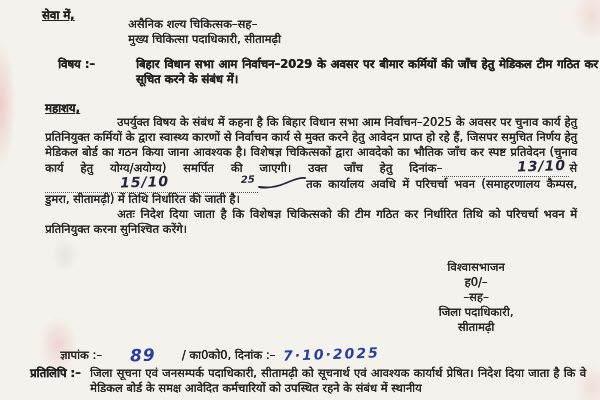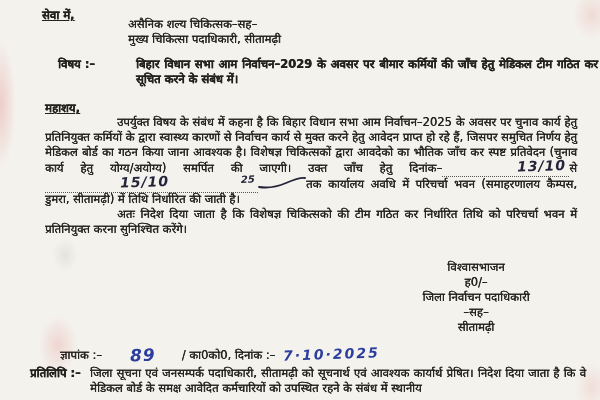--- a/index.html
+++ b/index.html
@@ -92,22 +92,22 @@
     <p><span class="ink">उपर्युक्त विषय के संबंध में कहना है कि बिहार विधान सभा आम निर्वाचन–2025 के अवसर पर चुनाव कार्य हेतु प्रतिनियुक्त कर्मियों के द्वारा स्वास्थ्य कारणों से निर्वाचन कार्य से मुक्त करने हेतु आवेदन प्राप्त हो रहे हैं, जिसपर समुचित निर्णय हेतु मेडिकल बोर्ड का गठन किया जाना आवश्यक है। विशेषज्ञ चिकित्सकों द्वारा आवदेको का भौतिक जाँच कर स्पष्ट प्रतिवेदन (चुनाव कार्य हेतु योग्य/अयोग्य) समर्पित की जाएगी। उक्त जाँच हेतु दिनांक–</span><span class="dotted"><span class="hw hw-dark">13/10</span></span><span class="ink">से</span><span class="dotted"><span class="hw hw-dark">15/10</span><span class="hw hw-dark hw-year">25</span></span><svg class="flourish-svg" width="48" height="14" viewBox="0 0 48 14">
           <path d="M1 11 Q 14 13 28 7 T 47 2" fill="none" stroke="#23233a" stroke-width="1.8" stroke-linecap="round"></path>
         </svg><span class="ink">तक कार्यालय अवधि में परिचर्चा भवन (समाहरणालय कैम्पस, डुमरा, सीतामढ़ी) में तिथि निर्धारित की जाती है।</span></p>
     <p><span class="ink">अतः निदेश दिया जाता है कि विशेषज्ञ चिकित्सको की टीम गठित कर निर्धारित तिथि को परिचर्चा भवन में प्रतिनियुक्त करना सुनिश्चित करेंगे।</span></p>
   </div>
 
   <div class="abs signature ink">
     <span class="sig-line">विश्वासभाजन</span>
     <span class="sig-line">ह0/–</span>
     <span class="sig-gap"></span>
-    <span class="sig-line">जिला निर्वाचन पदाधिकारी</span>
     <span class="sig-line">–सह–</span>
+    <span class="sig-line">जिला पदाधिकारी,</span>
     <span class="sig-line">सीतामढ़ी</span>
   </div>
 
   <div class="abs memo-row">
     <span class="memo-label ink">ज्ञापांक :–</span><span class="hw hw-blue memo-num">89</span><span class="ink">/ का0को0, दिनांक :–</span><span class="hw hw-blue memo-date">7·10·2025</span>
   </div>
 
   <div class="abs copy-row">
     <span class="copy-label ink">प्रतिलिपि :–</span>
     <span class="copy-text ink">जिला सूचना एवं जनसम्पर्क पदाधिकारी, सीतामढ़ी को सूचनार्थ एवं आवश्यक कार्यार्थ प्रेषित।  निदेश दिया जाता है कि  वे मेडिकल बोर्ड के समक्ष आवेदित कर्मचारियों को उपस्थित रहने के संबंध में स्थानीय</span>

